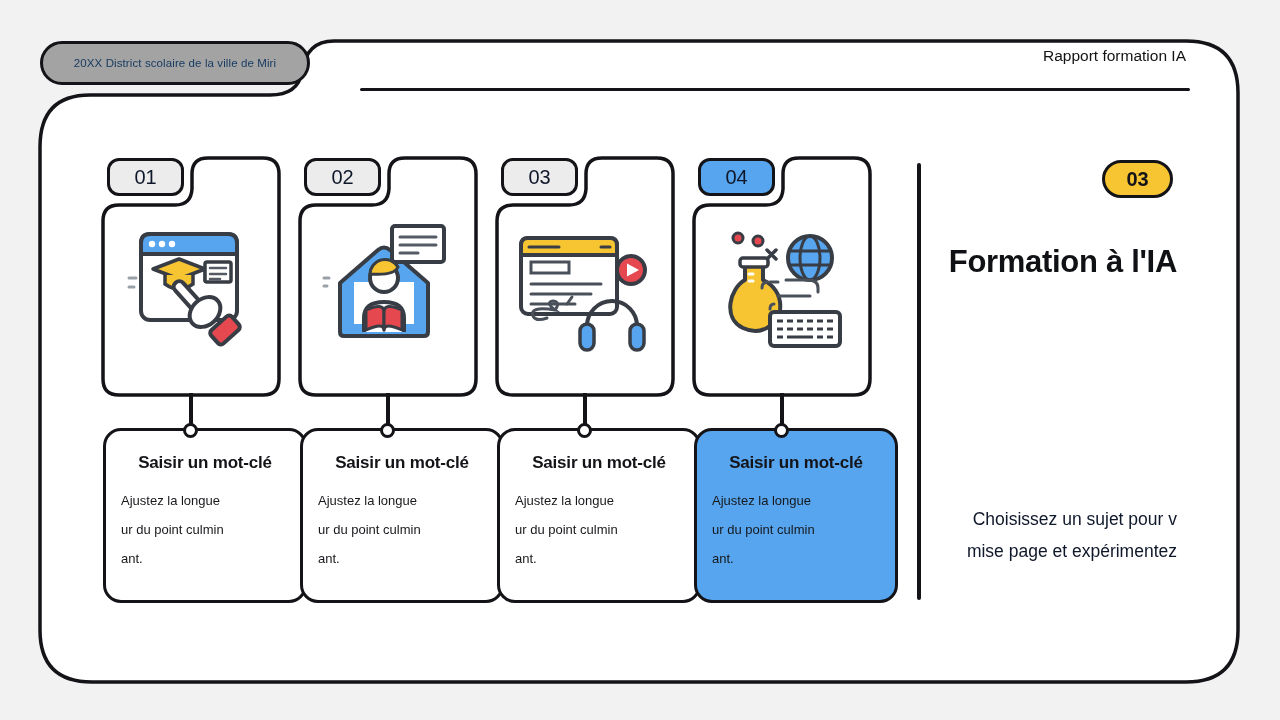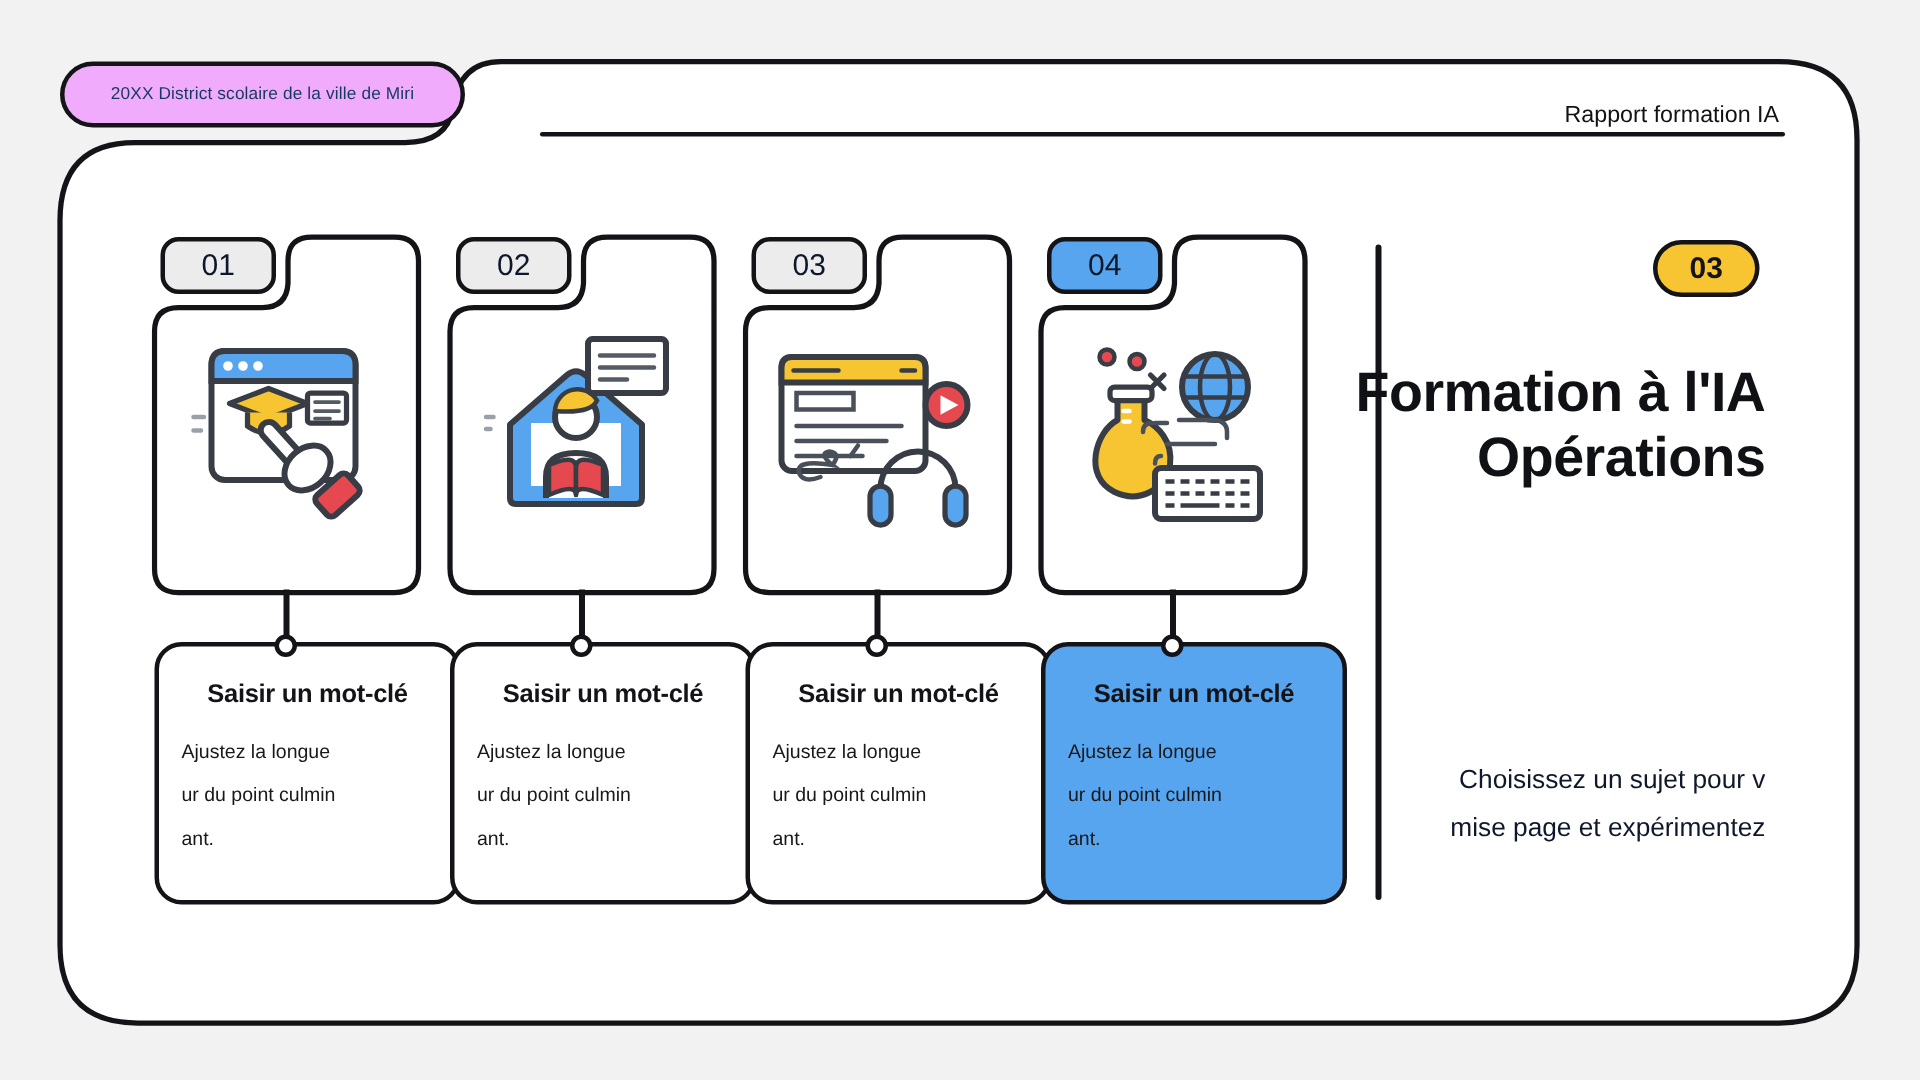--- a/index.html
+++ b/index.html
@@ -6,27 +6,27 @@
   body{
     width:1280px;height:720px;position:relative;overflow:hidden;
     background:#f2f2f3;font-family:"Liberation Sans",sans-serif;color:#141418;
   }
   .abs{position:absolute;}
   svg{display:block;}
 
   
   .badge-pill{
     left:40px;top:41px;width:270px;height:44px;box-sizing:border-box;
-    background:#f0abfc;border:3.5px solid #141418;border-radius:22px;
+    background:#a3a3a3;border:3.5px solid #141418;border-radius:22px;
     display:flex;align-items:center;justify-content:center;
     font-size:11.5px;color:#14395f;letter-spacing:.1px;
   }
 
   
-  .header-label{top:68px;right:94px;font-size:15.5px;color:#121215;text-align:center;}
+  .header-label{top:47px;right:94px;font-size:15.5px;color:#121215;text-align:center;}
   .header-rule{left:360px;top:88px;width:830px;height:3px;background:#141418;border-radius:2px;}
 
   
   .col{top:158px;width:176px;height:446px;}
   .folder-svg{left:-2px;top:-2px;}
   .tab{
     left:4px;top:0;width:77px;height:38px;box-sizing:border-box;
     border:3.5px solid #141418;border-radius:12px;background:#ececec;
     display:flex;align-items:center;justify-content:center;
     font-size:20px;font-weight:500;color:#0f172a;
@@ -50,21 +50,21 @@
 
   
   .divider{left:917px;top:163px;width:3.5px;height:437px;background:#141418;border-radius:2px;}
   .aside-pill{
     left:1102px;top:160px;width:71px;height:38px;box-sizing:border-box;
     background:#f6c531;border:3.5px solid #141418;border-radius:19px;
     display:flex;align-items:center;justify-content:center;
     font-size:20px;font-weight:600;color:#141418;
   }
   .aside-title{
-    right:103px;top:240px;text-align:right;font-size:37px;font-weight:600;
+    right:103px;top:240px;text-align:right;font-size:31px;font-weight:600;
     line-height:43px;letter-spacing:-0.3px;color:#101114;
   }
   .aside-title span{display:block;}
   .aside-body{
     right:103px;top:503px;text-align:right;font-size:17.5px;line-height:32px;color:#0f172a;
   }
   .aside-body span{display:block;}
 </style>
 </head>
 <body>
@@ -215,19 +215,18 @@
 </div>
 
 <div class="abs divider"></div>
 
 <div class="abs aside-pill">
   <span>03</span>
 </div>
 
 <div class="abs aside-title">
   <span>Formation à l'IA</span>
-  <span>Opérations</span>
 </div>
 
 <div class="abs aside-body">
   <span>Choisissez un sujet pour v</span>
   <span>mise page et expérimentez</span>
 </div>
 
 </body></html>

